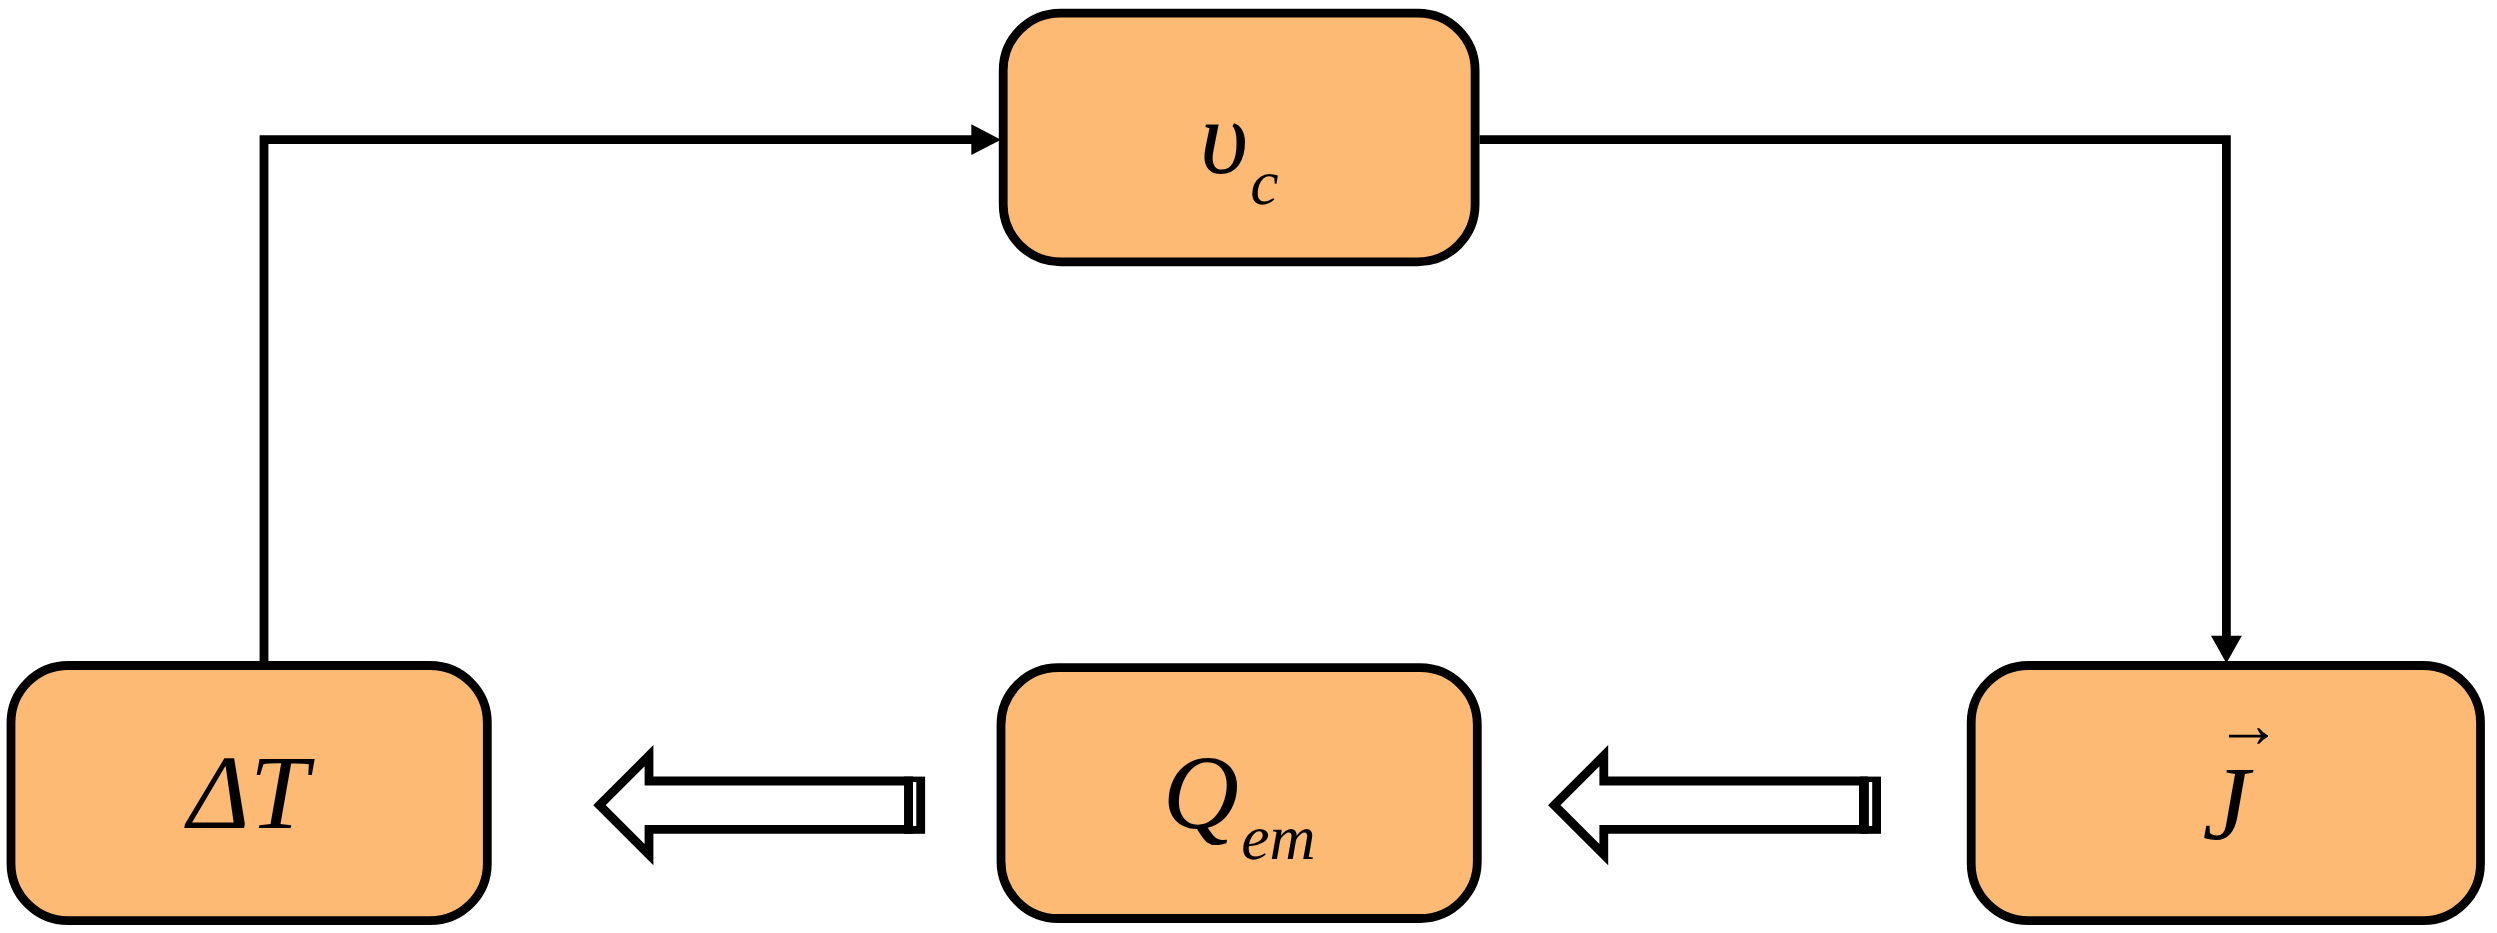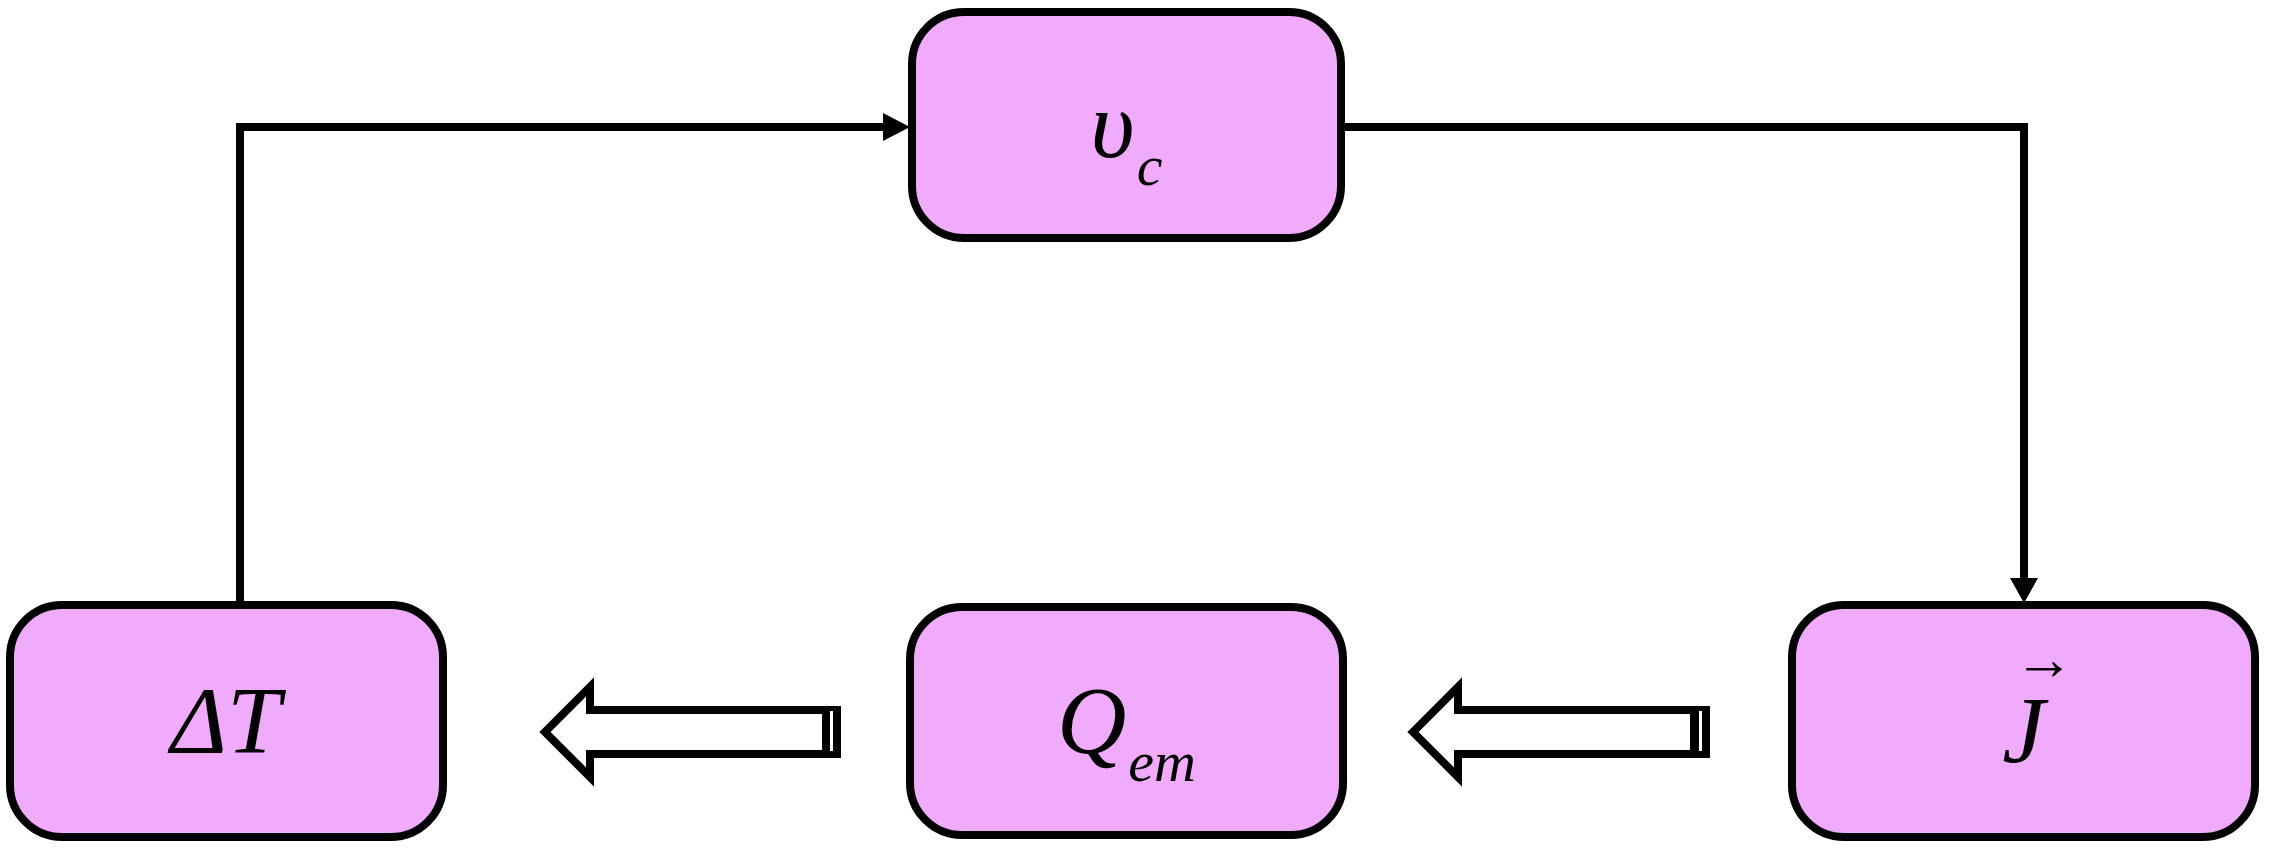--- a/index.html
+++ b/index.html
@@ -14,21 +14,21 @@
   .thin-line{fill:none;stroke:#000;stroke-width:8;}
   .arrowhead{fill:#000;stroke:none;}
   .block-arrow{fill:#fff;stroke:#000;stroke-width:8;stroke-linejoin:miter;}
   .tail-cap{fill:#000;stroke:none;}
   .tail-slit{stroke:#fff;stroke-width:3;}
   .node{
     position:absolute;
     box-sizing:border-box;
     border:8px solid #000;
     border-radius:56px;
-    background:#f0abfc;
+    background:#fdba74;
     display:flex;align-items:center;justify-content:center;
   }
   .node-vc  {left:908px; top:8px;   width:437px; height:234px;}
   .node-dt  {left:6px;   top:601px; width:441px; height:240px;}
   .node-qem {left:906px; top:603px; width:441px; height:236px;}
   .node-j   {left:1788px;top:601px; width:471px; height:240px;}
   .lbl{
     font-style:italic;
     font-size:96px;
     line-height:1;

